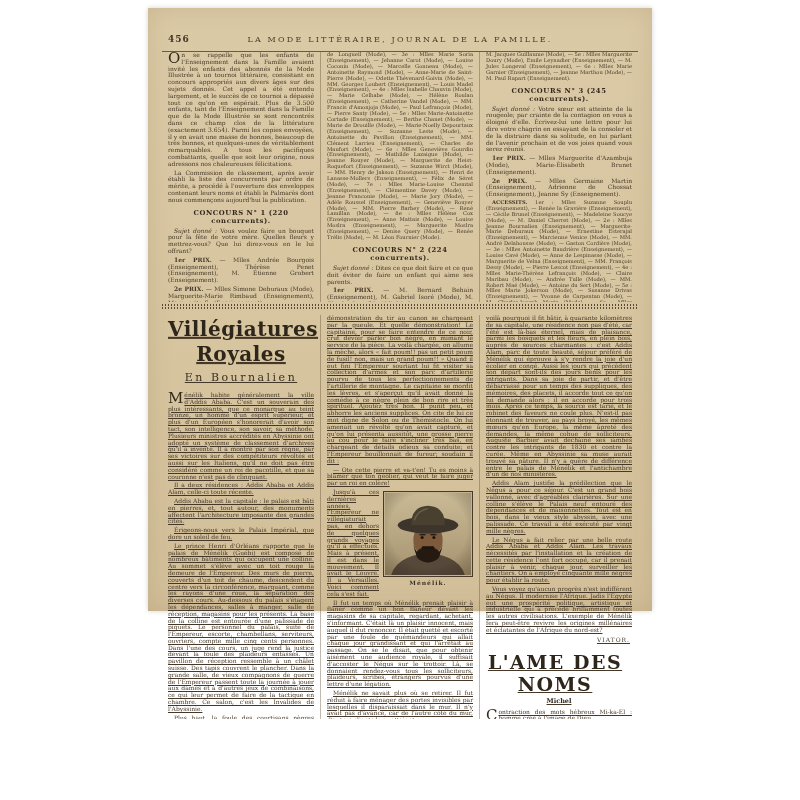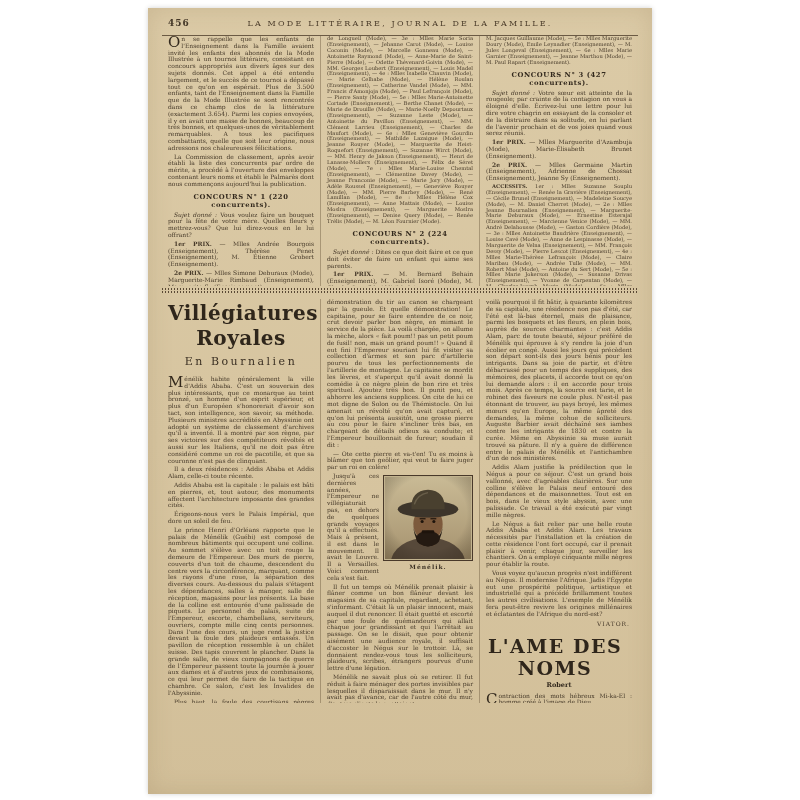--- a/index.html
+++ b/index.html
@@ -1,35 +1,35 @@
 <!DOCTYPE html>
 <html><head>
 <meta charset="utf-8">
 <style>
   html,body{margin:0;padding:0;background:#ffffff;width:800px;height:800px;overflow:hidden;
     font-family:"DejaVu Serif", serif;}
-  #paper{position:absolute;left:148px;top:8px;width:504px;height:786px;
+  #paper{position:absolute;left:148px;top:8px;width:504px;height:603px;
     background:linear-gradient(180deg,#dbcaa6 0%,#d7c5a0 55%,#d2bf99 100%);
     box-shadow:0 0 5px rgba(0,0,0,.18), inset 0 0 24px rgba(120,95,55,.18);
-    color:#453828;box-sizing:border-box;padding:8px 14px 0 14px;}
+    color:#453828;box-sizing:border-box;padding:24px 14px 0 14px;}
   
   .hdr{position:relative;height:16px;}
   .pagenum{position:absolute;left:6px;top:2px;font-size:9px;font-weight:bold;letter-spacing:1px;}
   .masthead{text-align:center;font-size:8px;letter-spacing:2.2px;padding-top:3px;color:#4a3b29;}
   .hdr-rule{border:0;border-top:1px solid #6b5a44;margin:3px 0 0 0;}
   
   .main-title{text-align:center;font-size:12.5px;font-weight:bold;letter-spacing:1.4px;
     margin:9px 0 6px 0;color:#33291d;white-space:nowrap;}
   .main-title .it{font-style:italic;}
   
   .cols{display:flex;align-items:stretch;}
   .col{flex:1 1 0;padding:0 6px;overflow:hidden;box-sizing:border-box;min-width:0;}
   .col + .col{border-left:1px solid rgba(90,70,45,.38);}
   .cols.top{height:250px;}
-  .cols.bottom{height:404px;}
+  .cols.bottom{height:404px;text-decoration:underline;}
   
   p{margin:0 0 2px 0;font-size:6px;line-height:6.8px;text-align:justify;text-indent:6px;}
   p.noindent{text-indent:0;}
   p.tiny{font-size:5.2px;line-height:5.9px;}
   .dropcap{float:left;font-size:15px;line-height:13px;padding:0 1px 0 0;color:#33291d;}
   h3.concours{font-size:6.8px;font-weight:bold;text-align:center;letter-spacing:.6px;
     margin:5px 0 3px 0;color:#33291d;}
   .lead-b{font-weight:bold;}
   .lead-i{font-style:italic;}
   
@@ -79,21 +79,21 @@
     <div class="col">
       <p class="tiny noindent">de Longueil (Mode), — 3e : Mlles Marie Soria (Enseignement), — Jehanne Carot (Mode), — Louise Coconin (Mode), — Marcelle Gonneau (Mode), — Antoinette Raymond (Mode), — Anne-Marie de Saint-Pierre (Mode), — Odette Thévenard-Goivin (Mode), — MM. Georges Loubert (Enseignement), — Louis Madel (Enseignement), — 4e : Mlles Isabelle Chauvin (Mode), — Marie Celhabe (Mode), — Hélène Roulan (Enseignement), — Catherine Vandel (Mode), — MM. Francis d'Amonjoja (Mode), — Paul Lefrançois (Mode), — Pierre Santy (Mode), — 5e : Mlles Marie-Antoinette Cortade (Enseignement), — Berthe Chanet (Mode), — Marie de Drouille (Mode), — Marie-Noelly Depourtaux (Enseignement), — Suzanne Leste (Mode), — Antoinette du Pavillon (Enseignement), — MM. Clément Larrieu (Enseignement), — Charles de Maufort (Mode), — 6e : Mlles Geneviève Gourdin (Enseignement), — Mathilde Lazaigue (Mode), — Jeanne Rouyer (Mode), — Marguerite de Heist-Roquefort (Enseignement), — Suzanne Wirct (Mode), — MM. Henry de Jakson (Enseignement), — Henri de Lanasse-Mollers (Enseignement), — Félix de Séret (Mode), — 7e : Mlles Marie-Louise Chemtal (Enseignement), — Clémentine Davey (Mode), — Jeanne Franconie (Mode), — Marie Jory (Mode), — Adèle Roussel (Enseignement), — Geneviève Rouyer (Mode), — MM. Pierre Barbey (Mode), — René Lamillan (Mode), — 8e : Mlles Hélène Cox (Enseignement), — Anne Mattais (Mode), — Louise Moslra (Enseignement), — Marguerite Moslra (Enseignement), — Denise Query (Mode), — Renée Trélis (Mode), — M. Léon Fournier (Mode).</p>
       <h3 class="concours">CONCOURS N° 2 (224 concurrents).</h3>
       <p><span class="lead-i">Sujet donné :</span> <span>Dites ce que doit faire et ce que doit éviter de faire un enfant qui aime ses parents.</span></p>
       <p><span class="lead-b">1er PRIX.</span> <span>— M. Bernard Behain (Enseignement), M. Gabriel Isoré (Mode), M. Charles-Jean Sémidéi (Mode).</span></p>
 
     </div>
 
     <div class="col">
       <p class="tiny noindent">M. Jacques Guillaume (Mode), — 5e : Mlles Marguerite Doury (Mode), Emile Leynadier (Enseignement), — M. Jules Longeval (Enseignement), — 6e : Mlles Marie Garnier (Enseignement), — Jeanne Marthou (Mode), — M. Paul Rapart (Enseignement).</p>
-      <h3 class="concours">CONCOURS N° 3 (427 concurrents).</h3>
+      <h3 class="concours">CONCOURS N° 3 (245 concurrents).</h3>
       <p><span class="lead-i">Sujet donné :</span> <span>Votre sœur est atteinte de la rougeole; par crainte de la contagion on vous a éloigné d'elle. Écrivez-lui une lettre pour lui dire votre chagrin en essayant de la consoler et de la distraire dans sa solitude, en lui parlant de l'avenir prochain et de vos joies quand vous serez réunis.</span></p>
       <p><span class="lead-b">1er PRIX.</span> <span>— Mlles Marguerite d'Azambuja (Mode), Marie-Élisabeth Brunet (Enseignement).</span></p>
       <p><span class="lead-b">2e PRIX.</span> <span>— Mlles Germaine Martin (Enseignement), Adrienne de Chossat (Enseignement), Jeanne Sy (Enseignement).</span></p>
       <p class="tiny"><span class="lead-b">ACCESSITS.</span> <span>1er : Mlles Suzanne Souplu (Enseignement), — Renée la Gravière (Enseignement), — Cécile Brunel (Enseignement), — Madeleine Soucye (Mode), — M. Daniel Cherret (Mode), — 2e : Mlles Jeanne Bournalien (Enseignement), — Marguerite-Marie Deburaux (Mode), — Ernestine Esterajal (Enseignement), — Marcienne Venice (Mode), — MM. André Delahousse (Mode), — Gaston Cordière (Mode), — 3e : Mlles Antoinette Baudrière (Enseignement), — Louise Cavé (Mode), — Anne de Lespinasse (Mode), — Marguerite de Velna (Enseignement), — MM. François Dessy (Mode), — Pierre Lescot (Enseignement), — 4e : Mlles Marie-Thérèse Lefrançois (Mode), — Claire Maribau (Mode), — Andrée Tulle (Mode), — MM. Robert Maé (Mode), — Antoine du Sert (Mode), — 5e : Mlles Marie Jokerson (Mode), — Susanne Drivas (Enseignement), — Yvonne de Carpentan (Mode), — M. Charles-Joseph Morin (Mode), — 6e : Mlles Marguerite Berdinson (Mode), — Marie-Thérèse Delauney (Enseignement), — Marie-Louise Juce (Mode), — Antoinette Rimbaud (Enseignement), — M. G. du Sert (Mode), — 7e : Mlles Marcelle Barnault (Mode), — Marguerite Jette (Mode), — Madeleine Langlais (Mode), — Félicie Beaucel (Mode), — Elisabeth Rinchand (Enseignement), — 8e : Mlles Marie Joye (Mode), — Hélène Lemercier (Enseignement), — Elisabeth Boutat (Enseignement), — Félicité de Saint-Pierre (Mode), — Marie de Vaucorbeil (Enseignement), — M. Georges Langlais (Mode).</span></p>
     </div>
   </div>
 
   <div class="tickrule"></div>
   <div class="tickrule second"></div>
 
@@ -153,19 +153,19 @@
     </div>
 
     <div class="col">
       <p class="noindent">voilà pourquoi il fit bâtir, à quarante kilomètres de sa capitale, une résidence non pas d'été, car l'été est là-bas éternel, mais de plaisance, parmi les bosquets et les fleurs, en plein bois, auprès de sources charmantes : c'est Addis Alam, parc de toute beauté, séjour préféré de Ménélik qui éprouve à s'y rendre la joie d'un écolier en congé. Aussi les jours qui précèdent son départ sont-ils des jours bénis pour les intrigants. Dans sa joie de partir, et d'être débarrassé pour un temps des suppliques, des mémoires, des placets, il accorde tout ce qu'on lui demande alors : il en accorde pour trois mois. Après ce temps, la source est tarie, et le robinet des faveurs ne coule plus. N'est-il pas étonnant de trouver, au pays broyé, les mêmes mœurs qu'en Europe, la même âpreté des demandes, la même cohue de solliciteurs. Auguste Barbier avait déchaîné ses iambes contre les intrigants de 1830 et contre la curée. Même en Abyssinie sa muse aurait trouvé sa pâture. Il n'y a guère de différence entre le palais de Ménélik et l'antichambre d'un de nos ministères.</p>
       <p>Addis Alam justifie la prédilection que le Négus a pour ce séjour. C'est un grand bois vallonné, avec d'agréables clairières. Sur une colline s'élève le Palais neuf entouré des dépendances et de maisonnettes. Tout est en bois, dans le vieux style abyssin, avec une palissade. Ce travail a été exécuté par vingt mille nègres.</p>
       <p>Le Négus a fait relier par une belle route Addis Ababa et Addis Alam. Les travaux nécessités par l'installation et la création de cette résidence l'ont fort occupé, car il prenait plaisir à venir, chaque jour, surveiller les chantiers. On a employé cinquante mille nègres pour établir la route.</p>
       <p>Vous voyez qu'aucun progrès n'est indifférent au Négus. Il modernise l'Afrique. Jadis l'Égypte eut une prospérité politique, artistique et industrielle qui a précédé brillamment toutes les autres civilisations. L'exemple de Ménélik fera peut-être revivre les origines millénaires et éclatantes de l'Afrique du nord-est?</p>
       <div class="sig">VIATOR.</div>
 
       <h2 class="ame">L'AME DES NOMS</h2>
-      <h5 class="ame-sub">Robert</h5>
+      <h5 class="ame-sub">Michel</h5>
       <p class="noindent"><span class="dropcap">C</span><span>ontraction des mots hébreux Mi-ka-El : homme créé à l'image de Dieu.</span></p>
 
     </div>
   </div>
 
 </div>
 
 </body></html>

